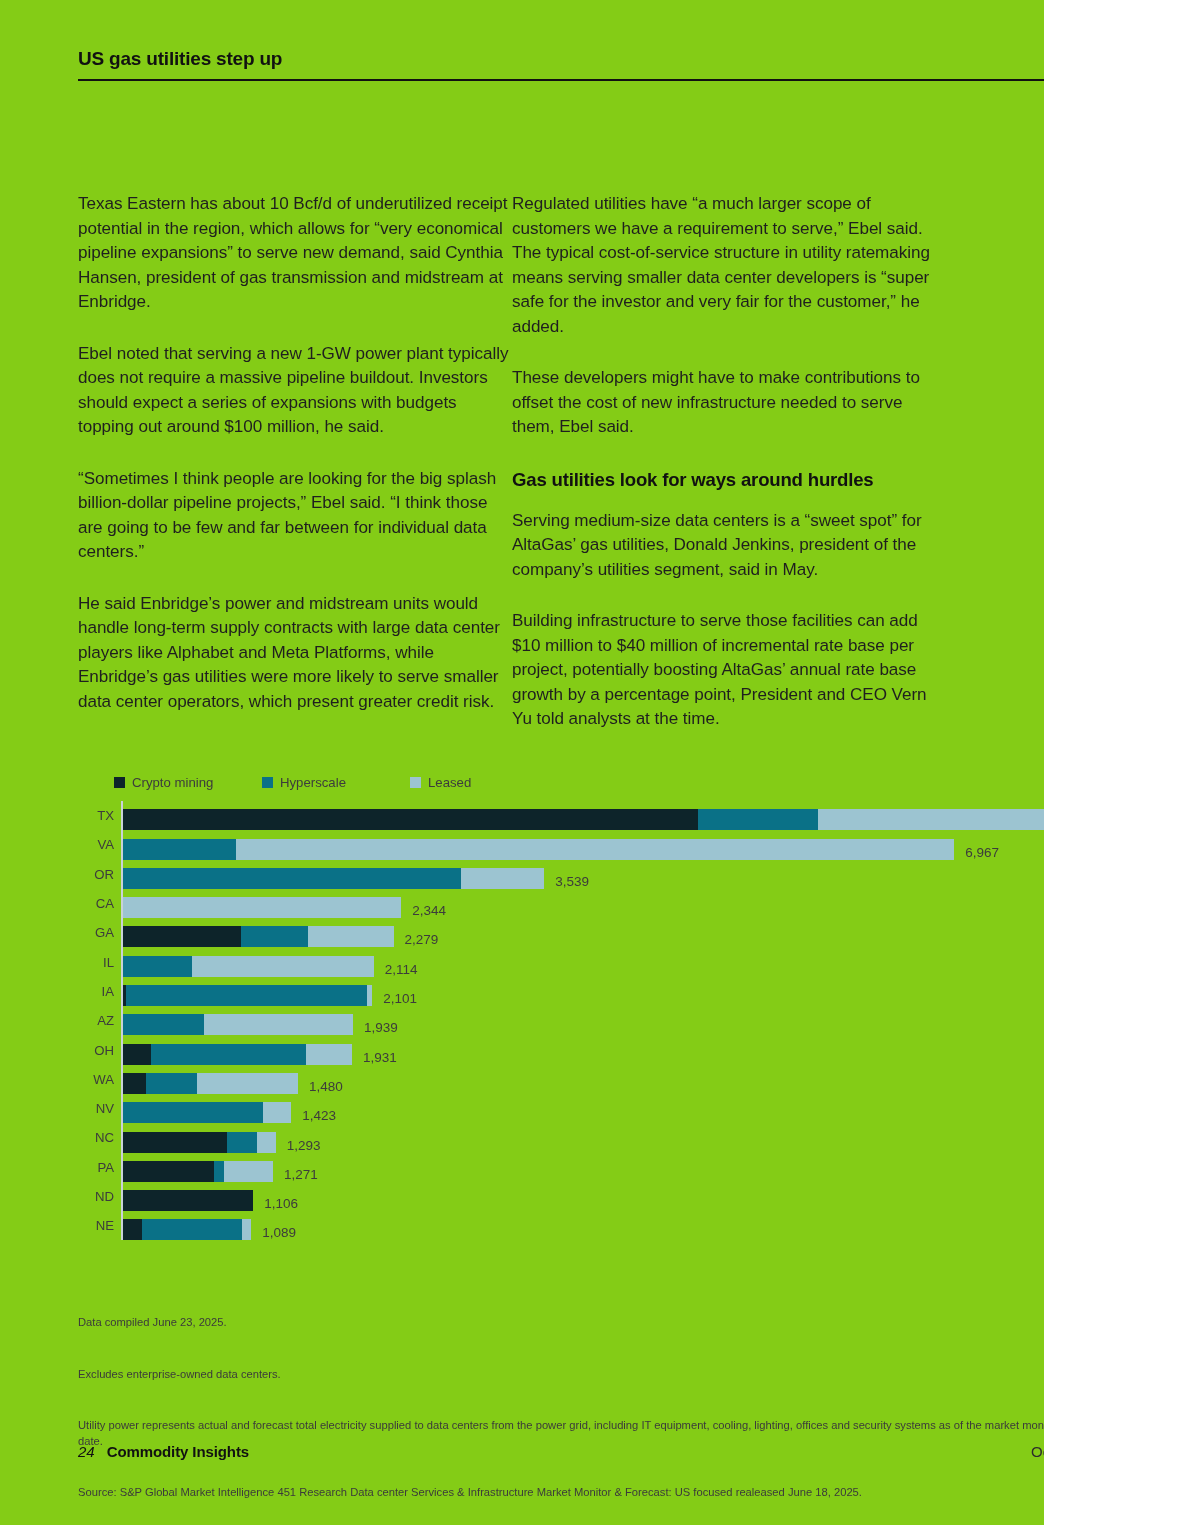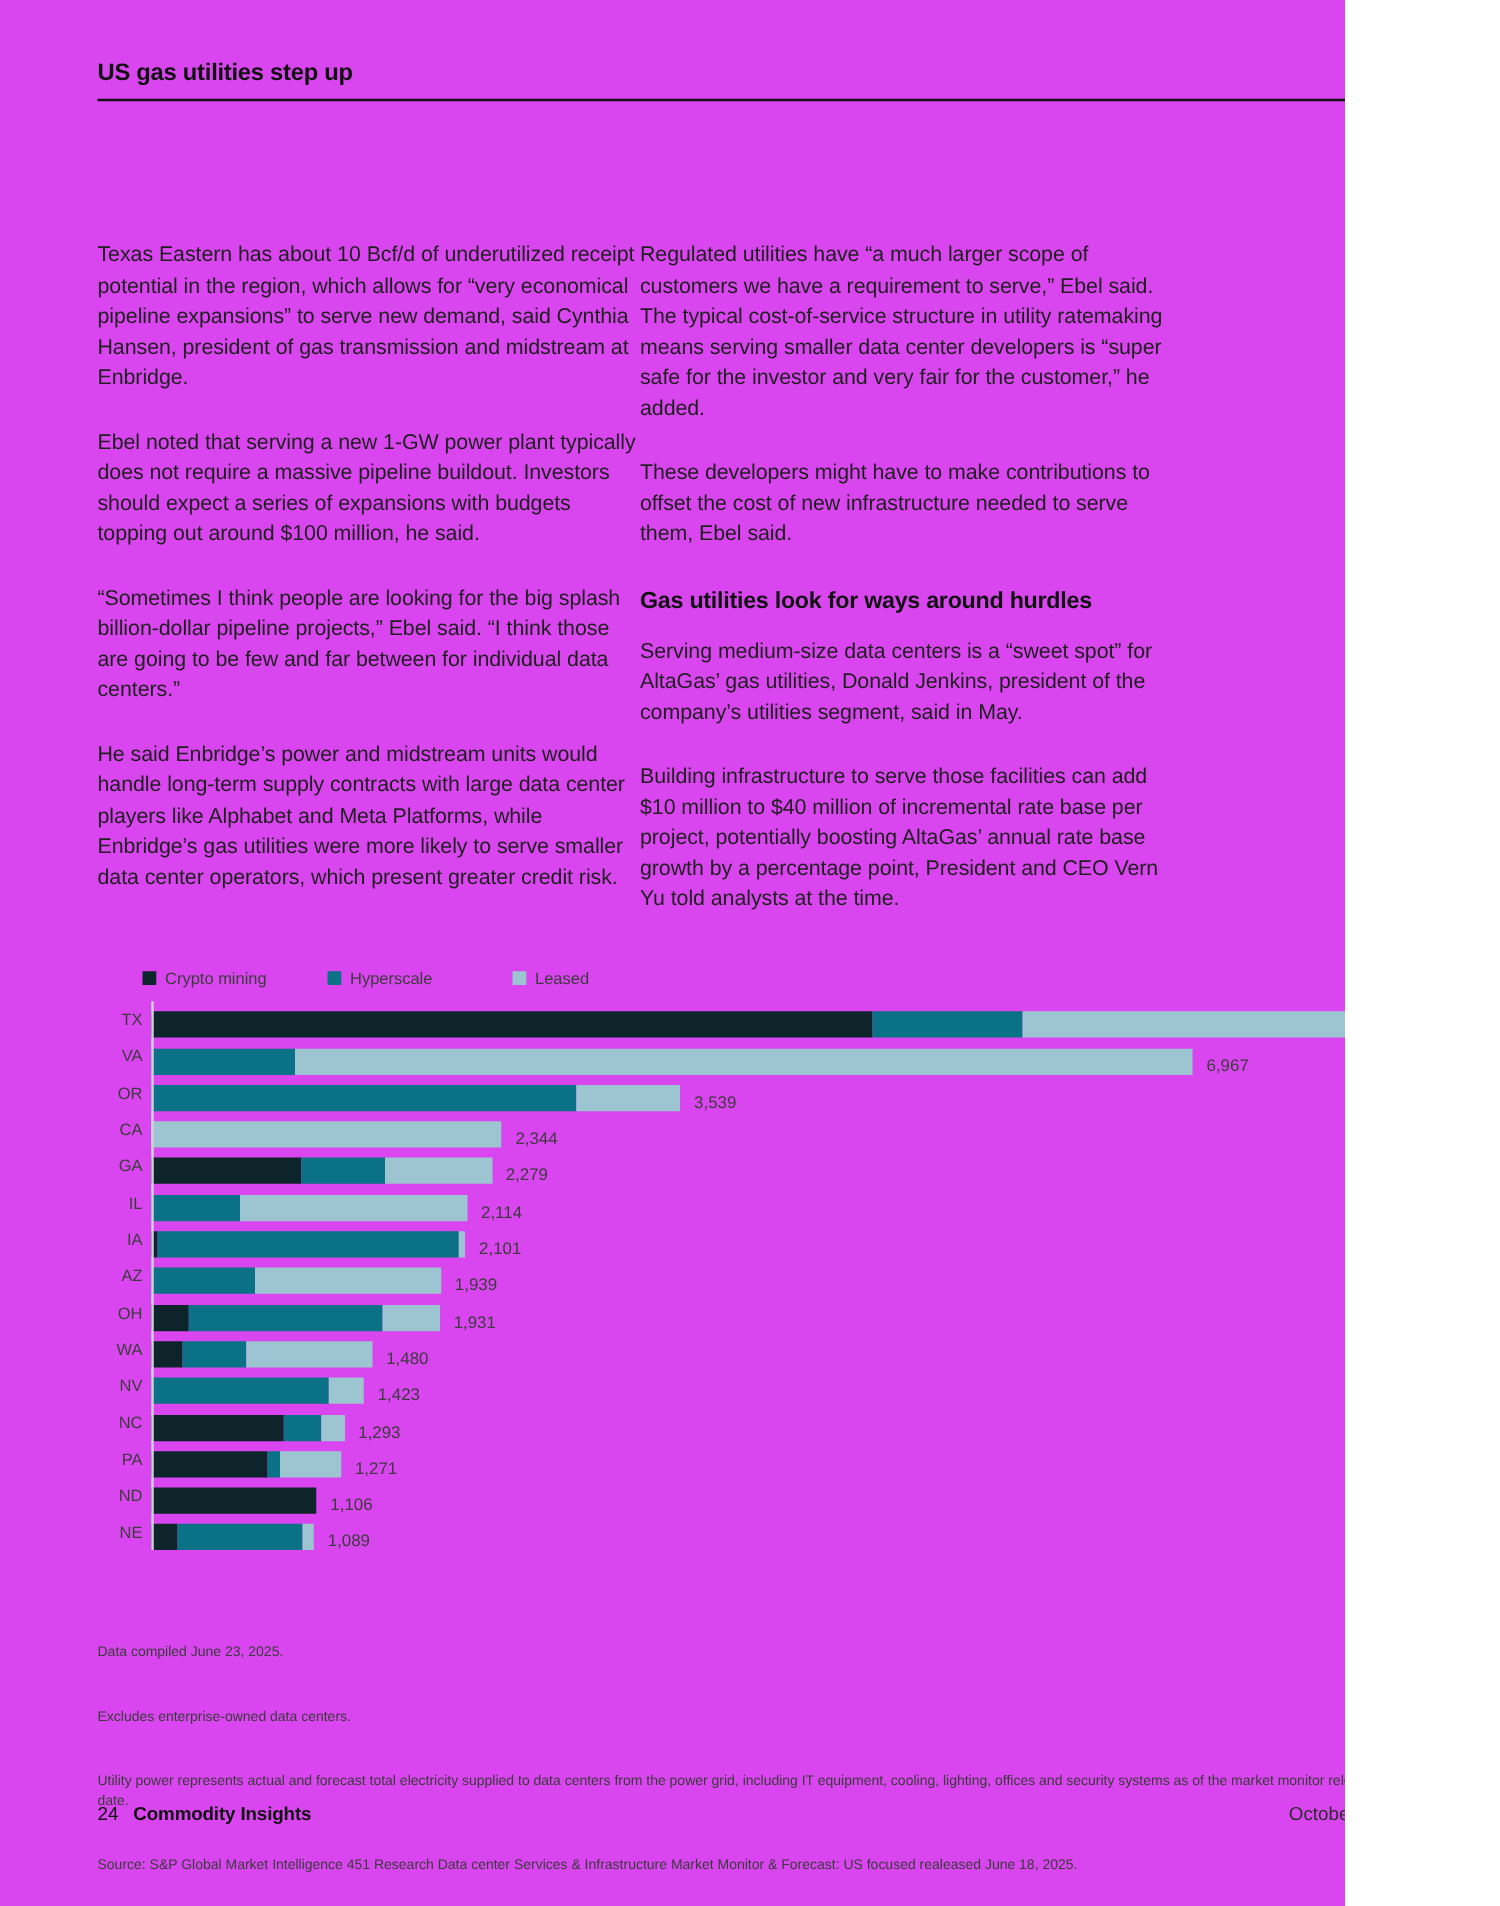--- a/index.html
+++ b/index.html
@@ -8,23 +8,22 @@
     background: #ffffff;
   }
   body {
     font-family: "Liberation Sans", sans-serif;
     color: #1b1b1b;
   }
   .page {
     position: relative;
     width: 1044px;
     height: 1525px;
-    background: #d946ef;
+    background: #84cc16;
     overflow: hidden;
-    padding-left: 32px;
   }
 
   
   .header {
     position: absolute;
     left: 78px;
     top: 48px;
     width: 1044px;
   }
   .header-title {
@@ -173,20 +172,21 @@
     justify-content: space-between;
   }
   .footer-left {
     display: flex;
     align-items: baseline;
   }
   .footer-page {
     font-size: 15px;
     color: #111111;
     margin-right: 12px;
+    font-style: italic;
   }
   .footer-brand {
     font-size: 15px;
     font-weight: bold;
     color: #111111;
     letter-spacing: -0.1px;
   }
   .footer-date {
     font-size: 15px;
     color: #2c2c2c;

